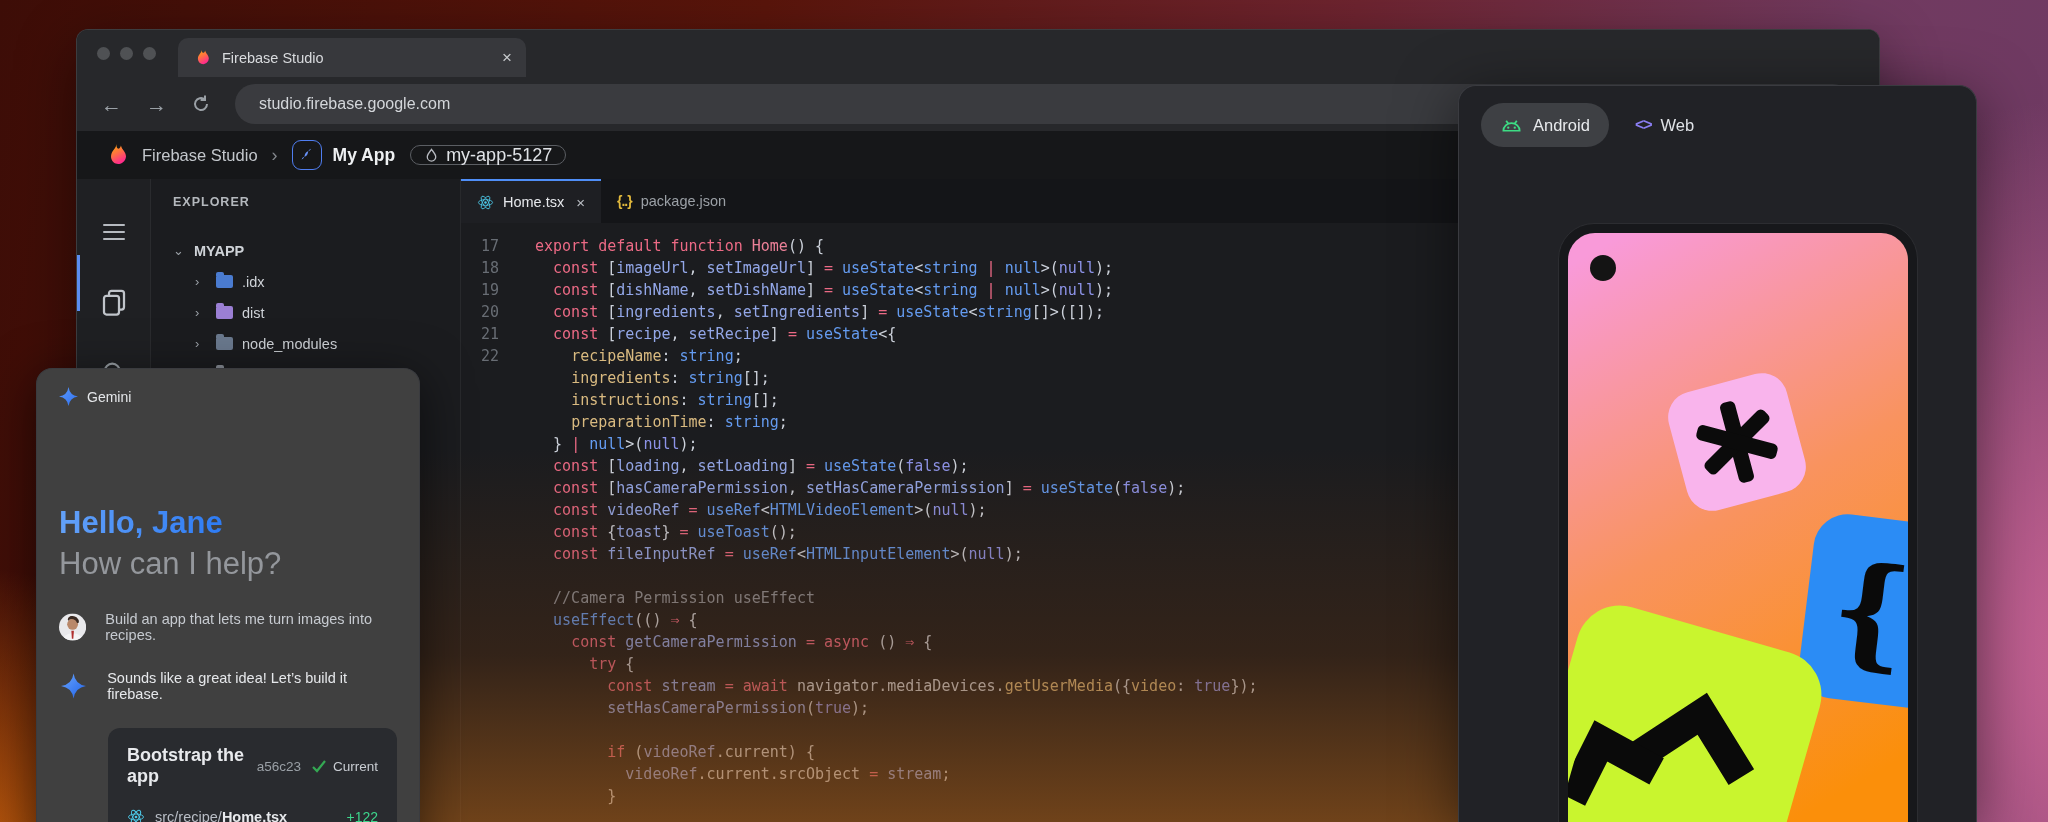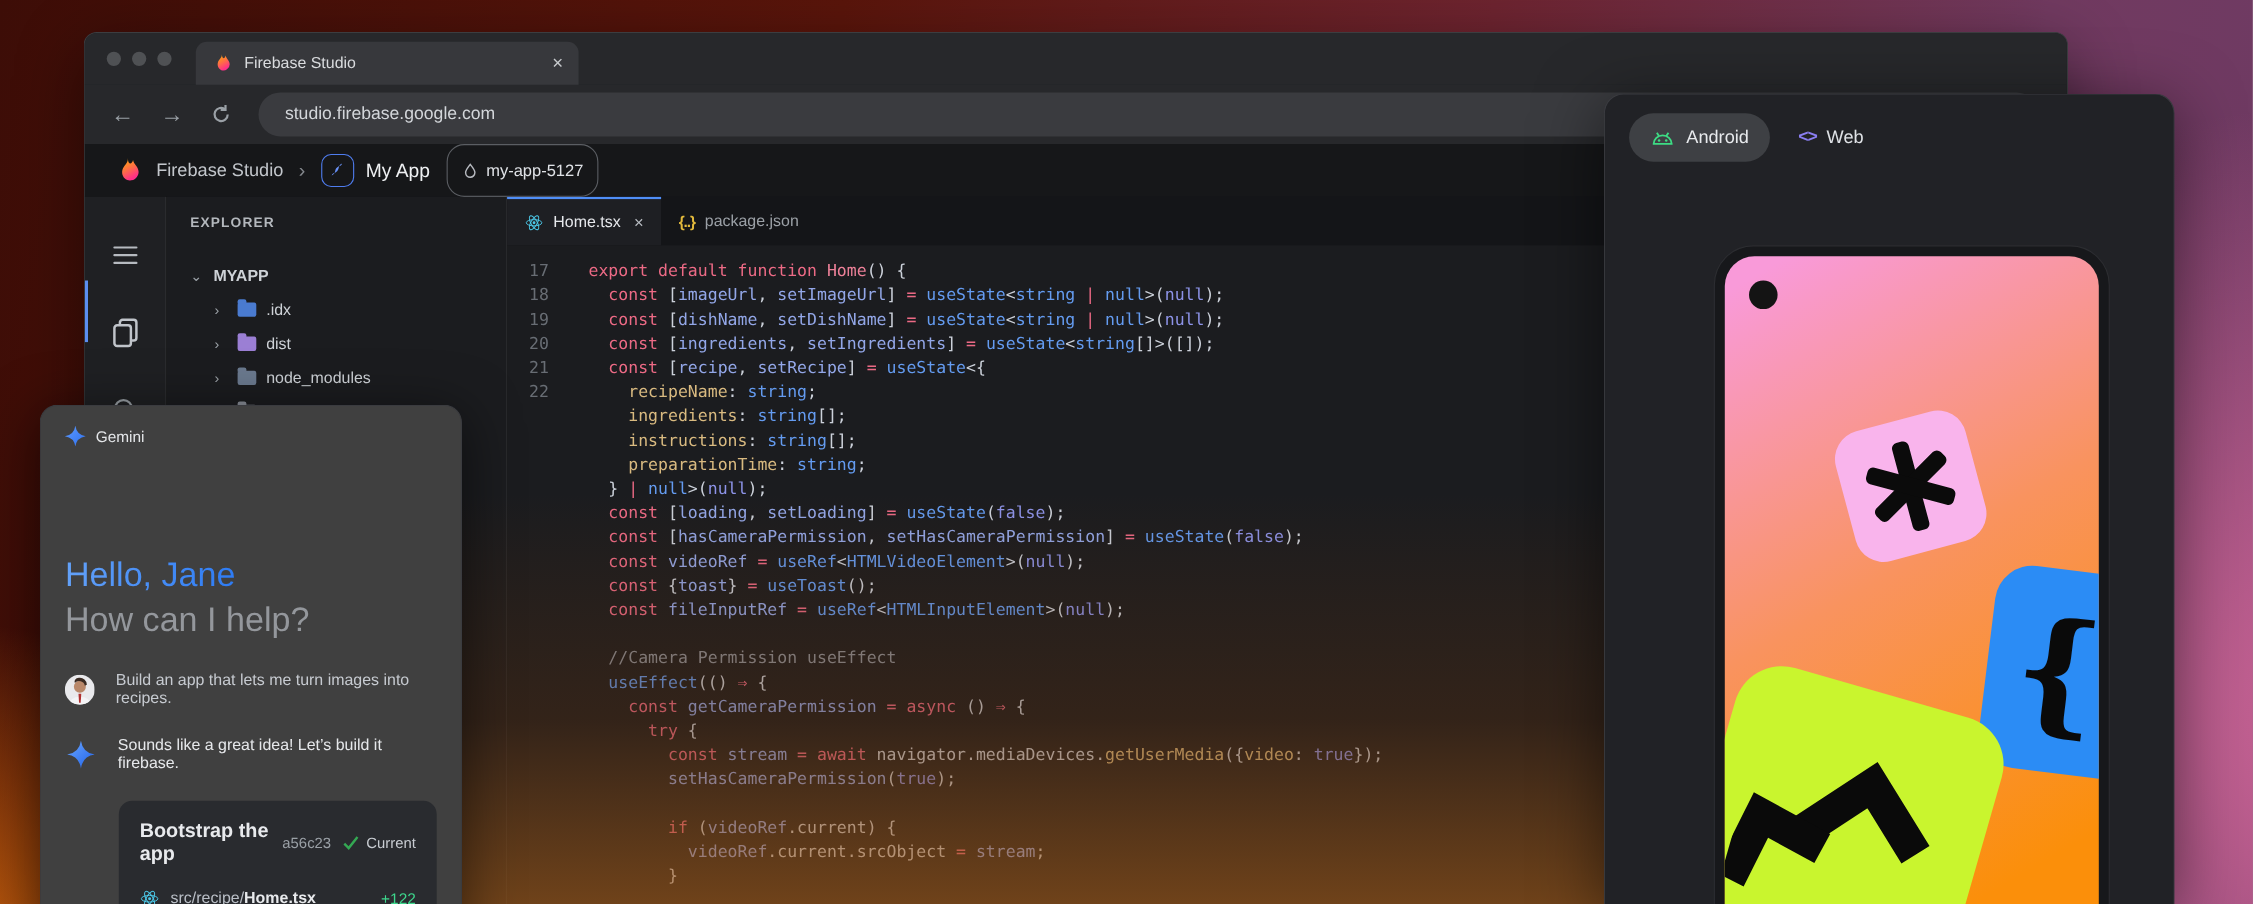--- a/index.html
+++ b/index.html
@@ -25,23 +25,23 @@
   .btab .x { color:#c7cacd; font-size:17px; }
   .toolbar { height:54px; background:#27282b; display:flex; align-items:center; padding:0 26px 0 24px; gap:24px; }
   .navic { color:#9aa0a6; font-size:21px; line-height:1; }
   .urlbar { flex:1; height:40px; background:#3a3b3f; border-radius:20px; display:flex;
     align-items:center; padding:0 24px; color:#d3d6da; font-size:16px; }
   .appheader { height:48px; background:#161719; display:flex; align-items:center; padding:0 26px; }
   .ah-name { font-size:16.5px; color:#c3c7cc; margin-left:13px; }
   .ah-sep { color:#84888d; font-size:18px; margin:0 14px; }
   .proto { width:30px; height:30px; border:1.5px solid #4f7df0; border-radius:9px;
     display:flex; align-items:center; justify-content:center; }
-  .ah-app { font-size:17.5px; font-weight:normal; color:#eef0f2; margin-left:11px; }
-  .ws-pill { margin-left:15px; height:48px; border:1.5px solid #5b5e63; border-radius:16px;
-    display:flex; align-items:center; gap:7px; padding:0 13px; color:#e0e3e7; font-size:15px; }
+  .ah-app { font-size:17.5px; font-weight:bold; color:#eef0f2; margin-left:11px; }
+  .ws-pill { margin-left:15px; height:20px; border:1.5px solid #5b5e63; border-radius:16px;
+    display:flex; align-items:center; gap:7px; padding:0 13px; color:#e0e3e7; font-size:18px; }
   
   .ide { position:absolute; left:0; top:149px; right:0; bottom:0; display:flex; }
   .abar { width:74px; background:#1f2023; border-right:1px solid #2a2b2e; display:flex;
     flex-direction:column; align-items:center; position:relative; }
   .ab-ind { position:absolute; left:0; top:76px; width:3px; height:56px; background:#5b8df2; }
   .ham { margin-top:40px; width:22px; }
   .ham div { height:2px; background:#b6bac0; margin:5px 0; border-radius:1px; }
   .ab-ic { margin-top:42px; }
   .explorer { width:310px; background:#1b1c1f; border-right:1px solid #28292c; padding:16px 0 0 22px; }
   .exp-title { font-size:12.5px; letter-spacing:1px; color:#b4b8bd; font-weight:bold; }
@@ -66,21 +66,21 @@
   .tk-lit{color:#8d93e8} .tk-pr{color:#d9ba80} .tk-cm{color:#8b9099}
   .fade { position:absolute; inset:0; pointer-events:none;
     background:linear-gradient(180deg, rgba(27,28,31,0) 42%, rgba(94,48,14,.36) 74%, rgba(172,94,22,.58) 100%); }
   
   .gpanel { position:absolute; left:36px; top:368px; width:384px; height:532px;
     background:#404040; border:1px solid #3a3b3f; border-bottom:none; border-radius:16px 16px 0 0;
     box-shadow:0 10px 50px rgba(0,0,0,.55); padding:18px 22px 0 22px; }
   .ghead { display:flex; align-items:center; gap:9px; color:#e4e6e9; font-size:14px; }
   .hero { margin-top:96px; font-size:31px; line-height:41px; font-weight:500; }
   .hero .l1 { background:linear-gradient(90deg,#63a1f8,#2d7bf4); -webkit-background-clip:text;
-    background-clip:text; color:transparent; display:inline-block; }
+    background-clip:text; color:transparent; display:inline-block;font-weight:bold; }
   .hero .l2 { color:#94979c; }
   .msg { display:flex; align-items:center; gap:19px; margin-top:27px; }
   .msg .txt { font-size:14.5px; color:#c6cad0; }
   .msg.ai .txt { color:#e6e8eb; }
   .gcard { margin:26px 0 0 49px; background:#292b2f; border-radius:12px; padding:17px 19px; }
   .gc-row1 { display:flex; align-items:center; }
   .gc-title { font-size:18px; font-weight:bold; color:#e8eaed; flex:1; }
   .gc-commit { font-size:13.5px; color:#9aa0a6; margin-right:10px; }
   .gc-cur { font-size:13.5px; color:#c8ccd2; margin-left:6px; }
   .gc-row2 { display:flex; align-items:center; margin-top:21px; gap:10px; }

